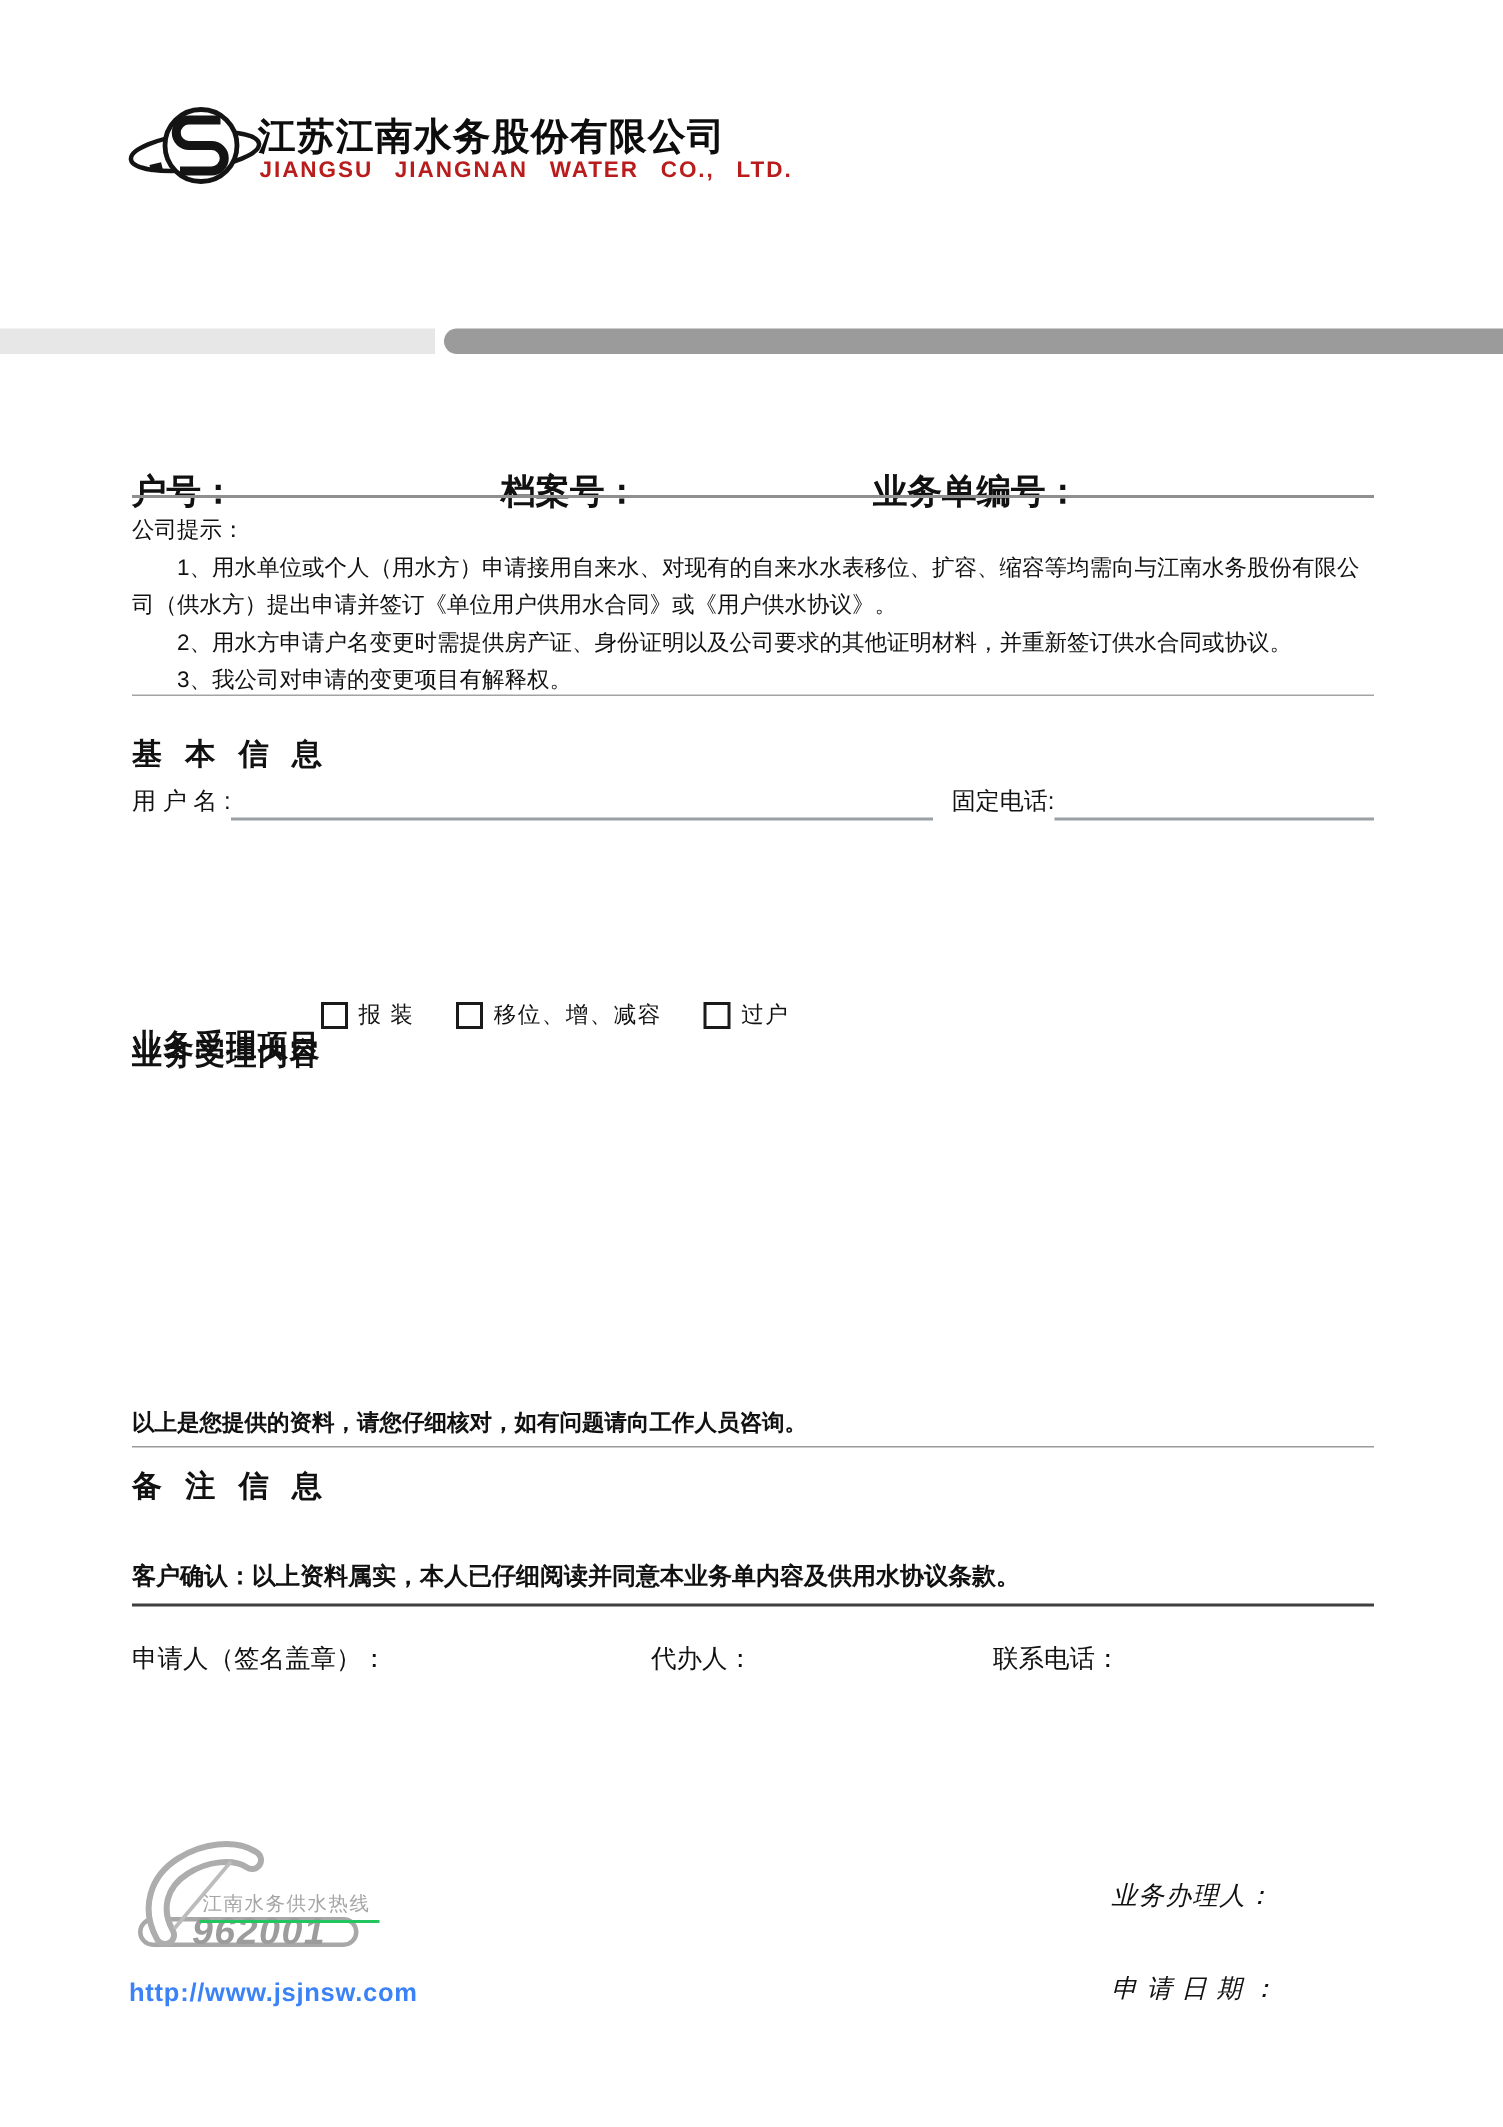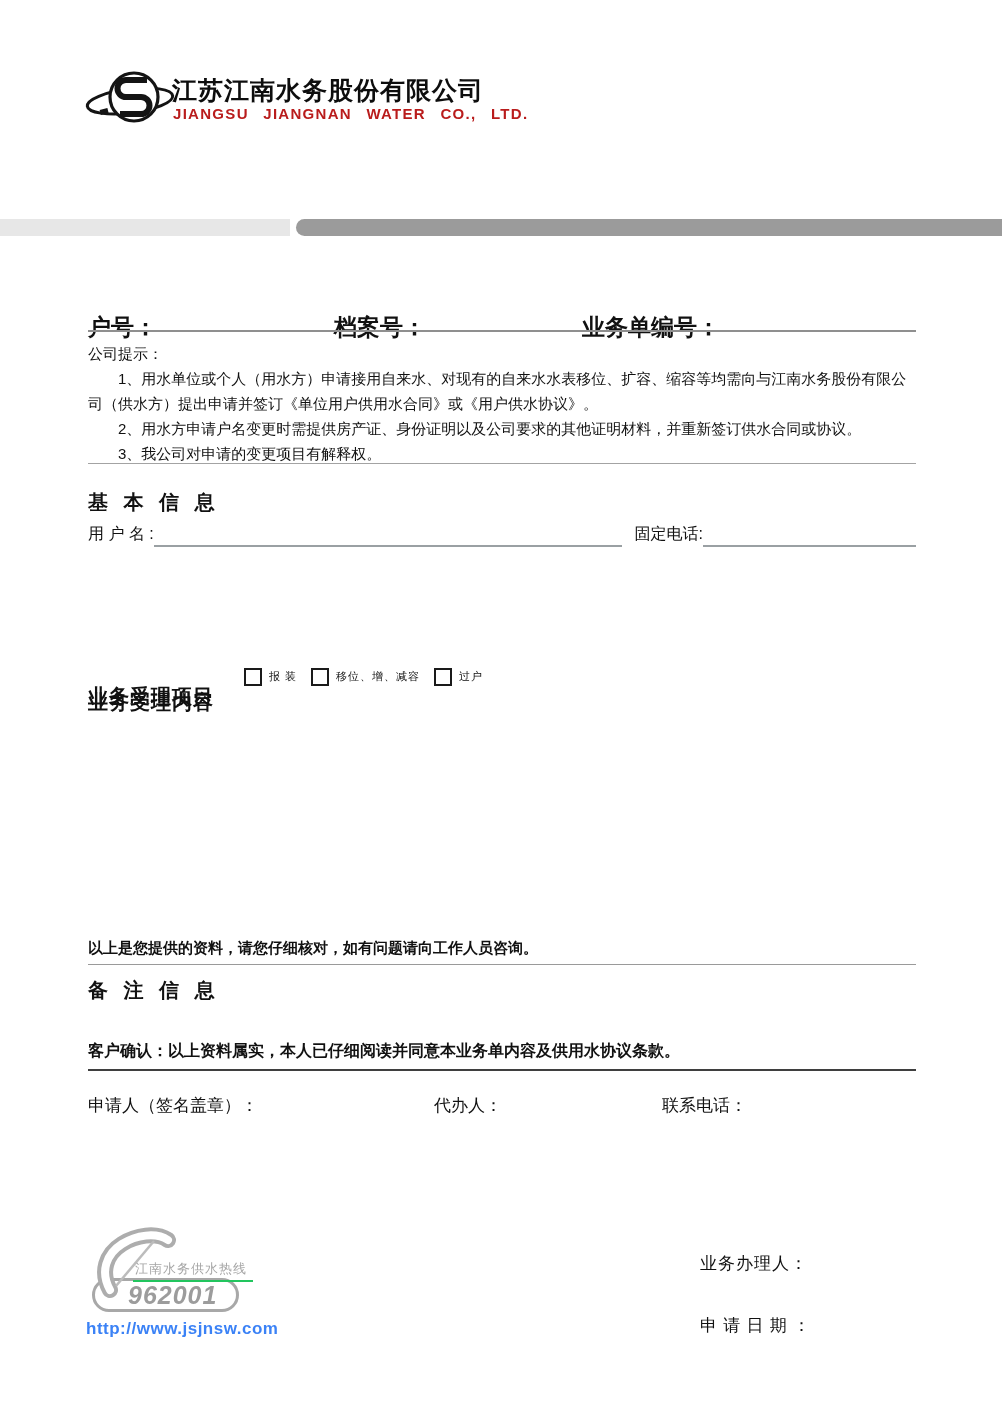--- a/index.html
+++ b/index.html
@@ -39,44 +39,44 @@
   .field-row{display:flex;align-items:flex-end;height:28px;font-size:16px;}
   .row-name{top:519px;}
   .row-addr{top:583px;}
   .field-row .lbl{white-space:nowrap;padding-bottom:2px;}
   .uline{border-bottom:2px solid #9aa0a3;}
   .fill{flex:1;margin-right:13px;height:24px;}
   .fixed{width:213px;height:24px;}
 
   .svc-row{top:643px;display:flex;align-items:center;}
   .svc-title{letter-spacing:1px;margin-top:40px;}
-  .opts{display:flex;align-items:center;margin-left:30px;gap:14px;font-size:11px;}
+  .opts{display:flex;align-items:center;gap:28px;font-size:15px;}
   .opt{display:flex;align-items:center;white-space:nowrap;letter-spacing:1px;}
   .box{display:inline-block;width:14px;height:14px;border:2px solid #1a1a1a;margin-right:7px;background:#fff;}
   .h-content{top:689px;letter-spacing:1px;}
 
   .review{top:939px;font-size:15px;font-weight:bold;}
   .confirm{top:1041px;font-size:16px;font-weight:bold;}
 
   .sign-row{top:1094px;height:26px;font-family:"Liberation Serif",serif;font-size:17px;}
   .sign-row span{position:absolute;top:0;white-space:nowrap;}
   .sign-applicant{left:0;} .sign-agent{left:346px;} .sign-contact{left:574px;}
 
   
   .hotline{position:absolute;left:86px;top:1224px;width:250px;height:122px;}
-  .hotline-oval{position:absolute;left:6px;top:54px;width:147px;height:34px;box-sizing:border-box;
+  .hotline-oval{position:absolute;left:6px;top:54px;width:147px;height:20px;box-sizing:border-box;
                 border:3px solid #a8a8a8;border-radius:17px;display:flex;align-items:center;}
   .hotline-num{margin-left:33px;font-size:25px;font-weight:bold;font-style:italic;color:#9c9c9c;letter-spacing:1px;}
   .handset-svg{position:absolute;left:10px;top:0;width:88px;height:82px;}
   .hotline-name{position:absolute;left:47px;top:36px;font-size:13px;color:#a5a5a5;white-space:nowrap;
                 border-bottom:2px solid #22c55e;padding:0 6px 2px 2px;letter-spacing:1px;}
   .hotline-url{position:absolute;left:0;top:95px;font-size:17px;font-weight:bold;color:#3b82f6;letter-spacing:.5px;}
 
   
-  .handler-1,.handler-2{position:absolute;left:700px;font-family:"Liberation Serif",serif;font-size:17px;white-space:nowrap;}
+  .handler-1,.handler-2{position:absolute;left:741px;font-family:"Liberation Serif",serif;font-size:17px;white-space:nowrap;font-style:italic;}
   .handler-1{top:1252px;letter-spacing:1px;}
   .handler-2{top:1314px;letter-spacing:1px;}
 </style>
 </head>
 <body>
 
 <div class="page">
 
   <svg class="logo-svg" viewBox="0 0 92 60" aria-hidden="true">
     <g transform="rotate(-7 46 33)">

